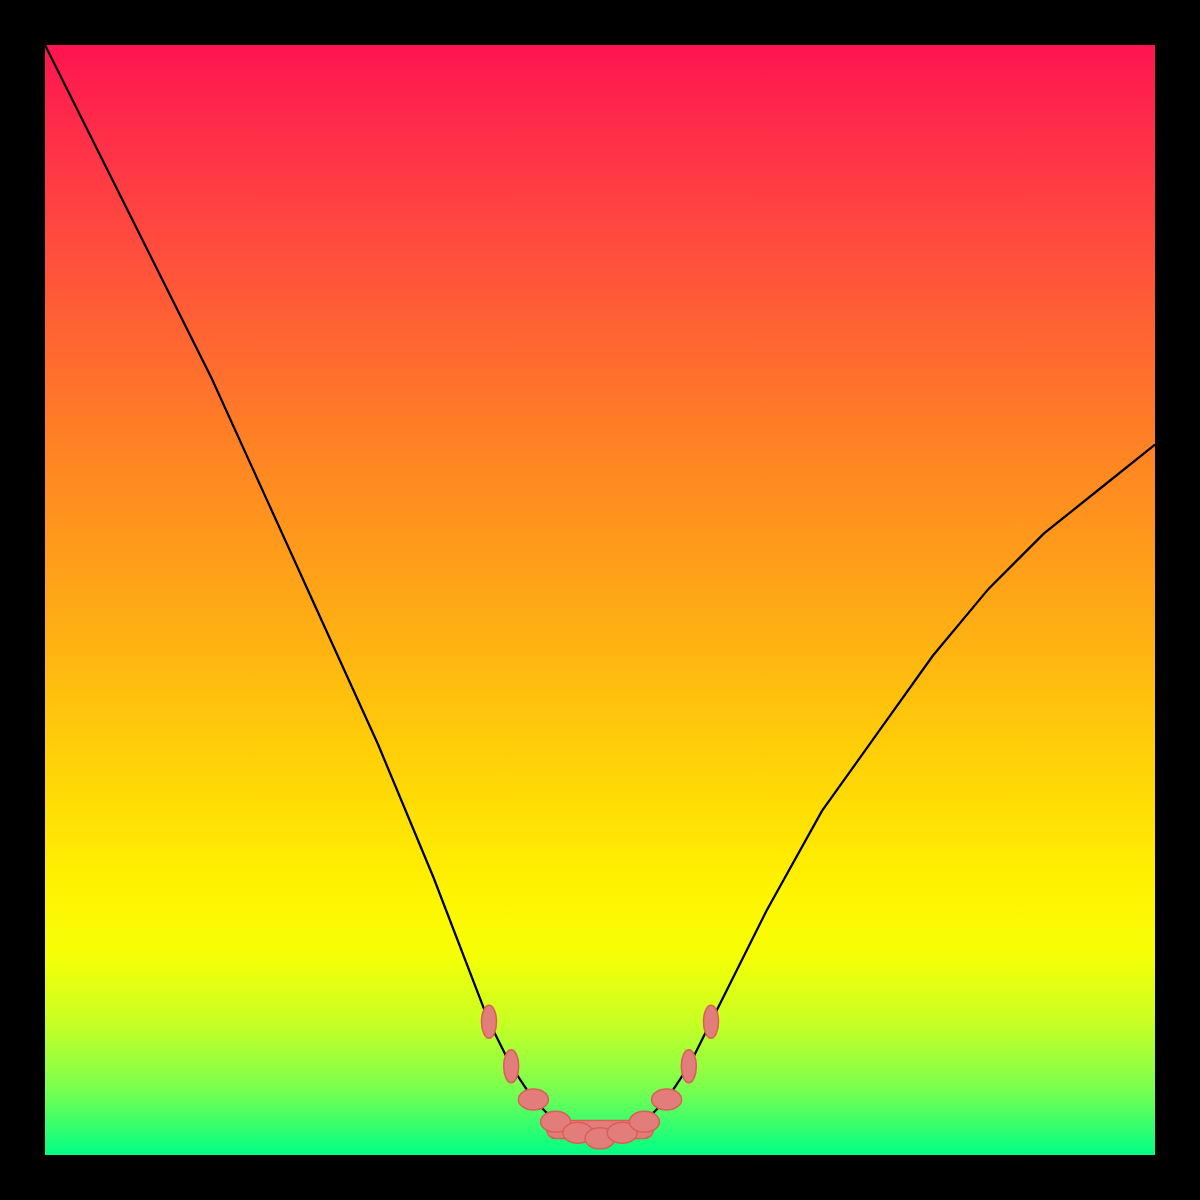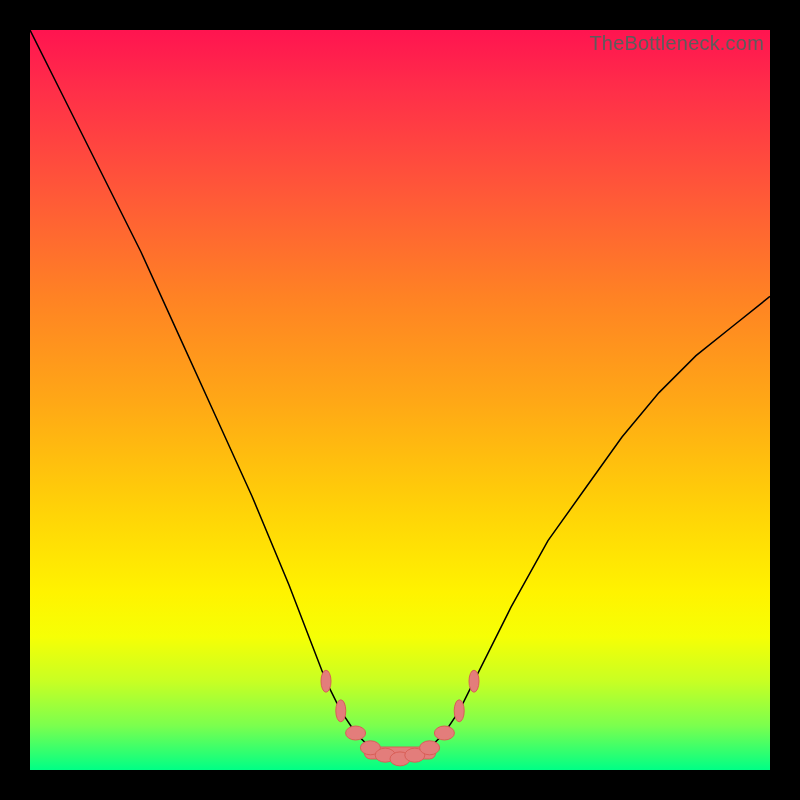--- a/index.html
+++ b/index.html
@@ -71,21 +71,20 @@
     stroke: #d95f57;
     stroke-width: 1;
   }
 </style>
 </head>
 <body>
 
 <div class="frame">
   <div class="plot">
 
-    <div class="watermark">TheBottleneck.com</div>
 
     <svg class="curve" viewBox="0 0 740 740" preserveAspectRatio="none">
       <path id="curve-path" class="curve-path" d="M0.0 0.0 L37.0 74.0 L74.0 148.0 L111.0 222.0 L148.0 303.4 L185.0 384.8 L222.0 466.2 L259.0 555.0 L296.0 651.2 L310.8 680.8 L325.6 703.0 L340.4 717.8 L355.2 725.2 L370.0 728.9 L384.8 725.2 L399.6 717.8 L414.4 703.0 L429.2 680.8 L444.0 651.2 L481.0 577.2 L518.0 510.6 L555.0 458.8 L592.0 407.0 L629.0 362.6 L666.0 325.6 L703.0 296.0 L740.0 266.4"></path>
       <g id="markers-group">
           <rect x="334.4" y="717.0" width="71.2" height="12" rx="6" ry="6" class="marker-center"></rect>
           <ellipse cx="296.0" cy="651.2" rx="5" ry="11" class="marker"></ellipse>
           <ellipse cx="310.8" cy="680.8" rx="5" ry="11" class="marker"></ellipse>
           <ellipse cx="325.6" cy="703.0" rx="10" ry="7" class="marker"></ellipse>
           <ellipse cx="340.4" cy="717.8" rx="10" ry="7" class="marker"></ellipse>
           <ellipse cx="355.2" cy="725.2" rx="10" ry="7" class="marker"></ellipse>

